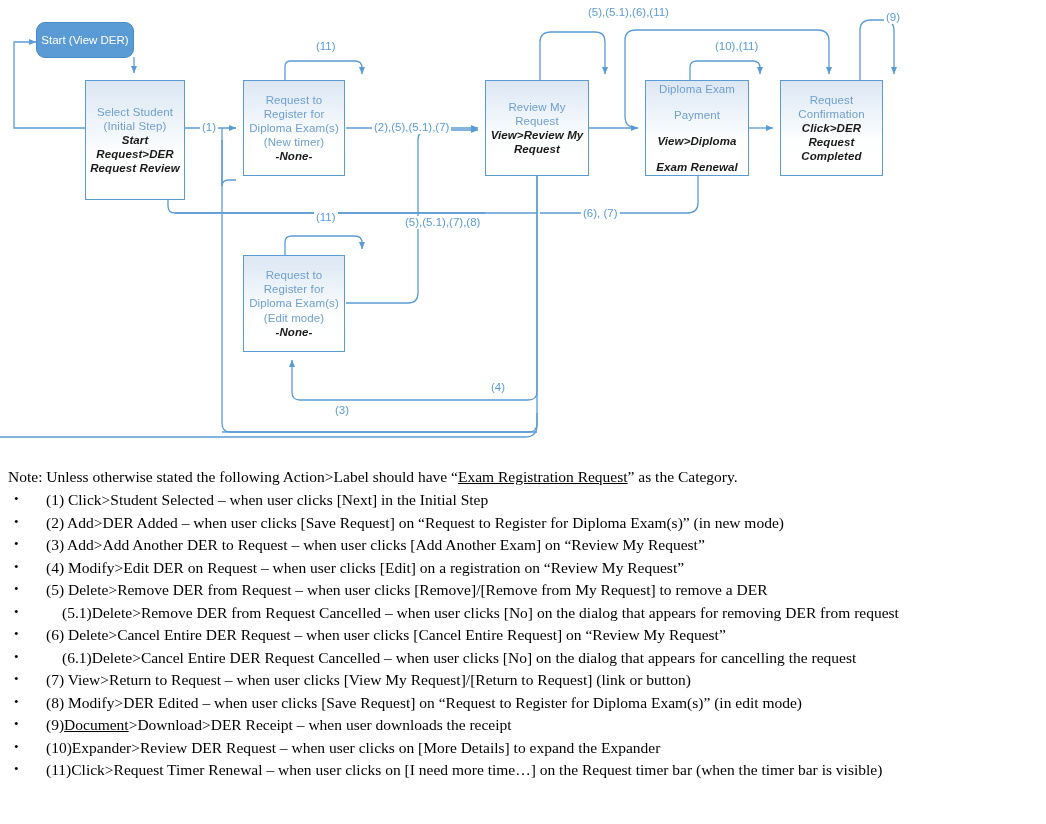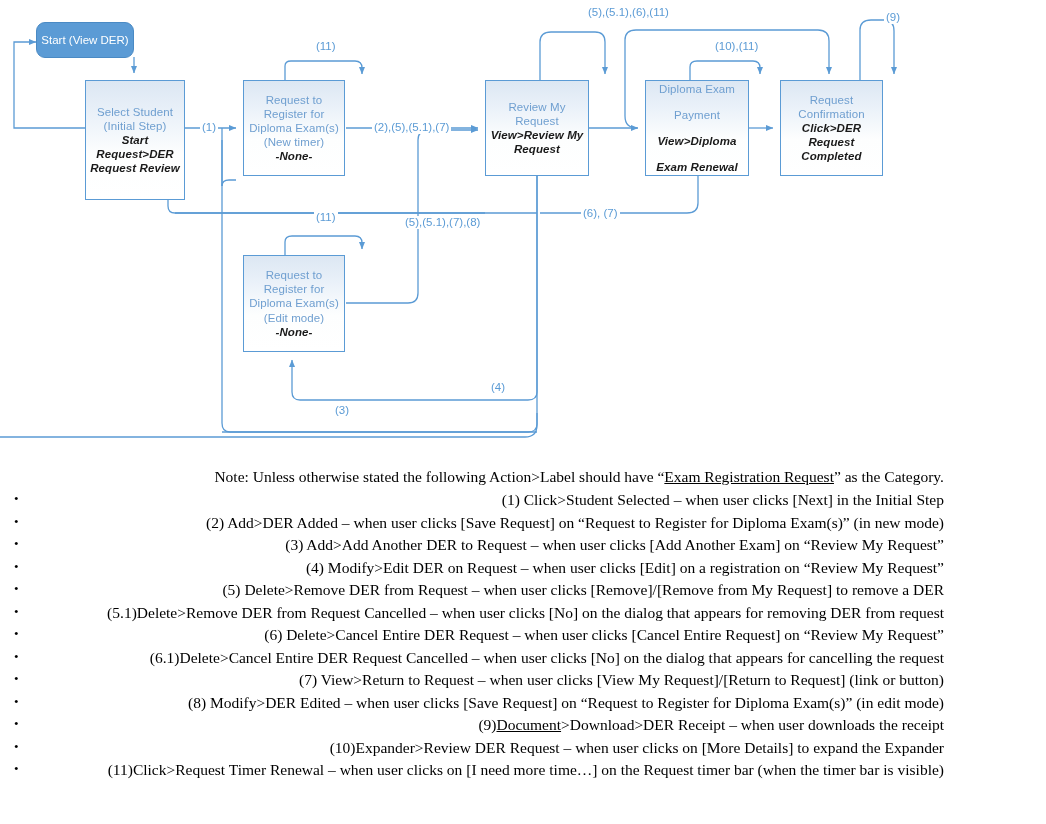--- a/index.html
+++ b/index.html
@@ -87,21 +87,20 @@
   }
 
   
   #notes {
     position: absolute;
     left: 0;
     top: 466px;
     width: 944px;
     font-family: "Liberation Serif", serif;
     color: #000000;
-    text-align: right;
   }
   #note-head {
     font-size: 15.5px;
     line-height: 21px;
     padding: 0 0 2px 8px;
     font-stretch: condensed;
   }
   #note-head .under {
     text-decoration: underline;
   }

